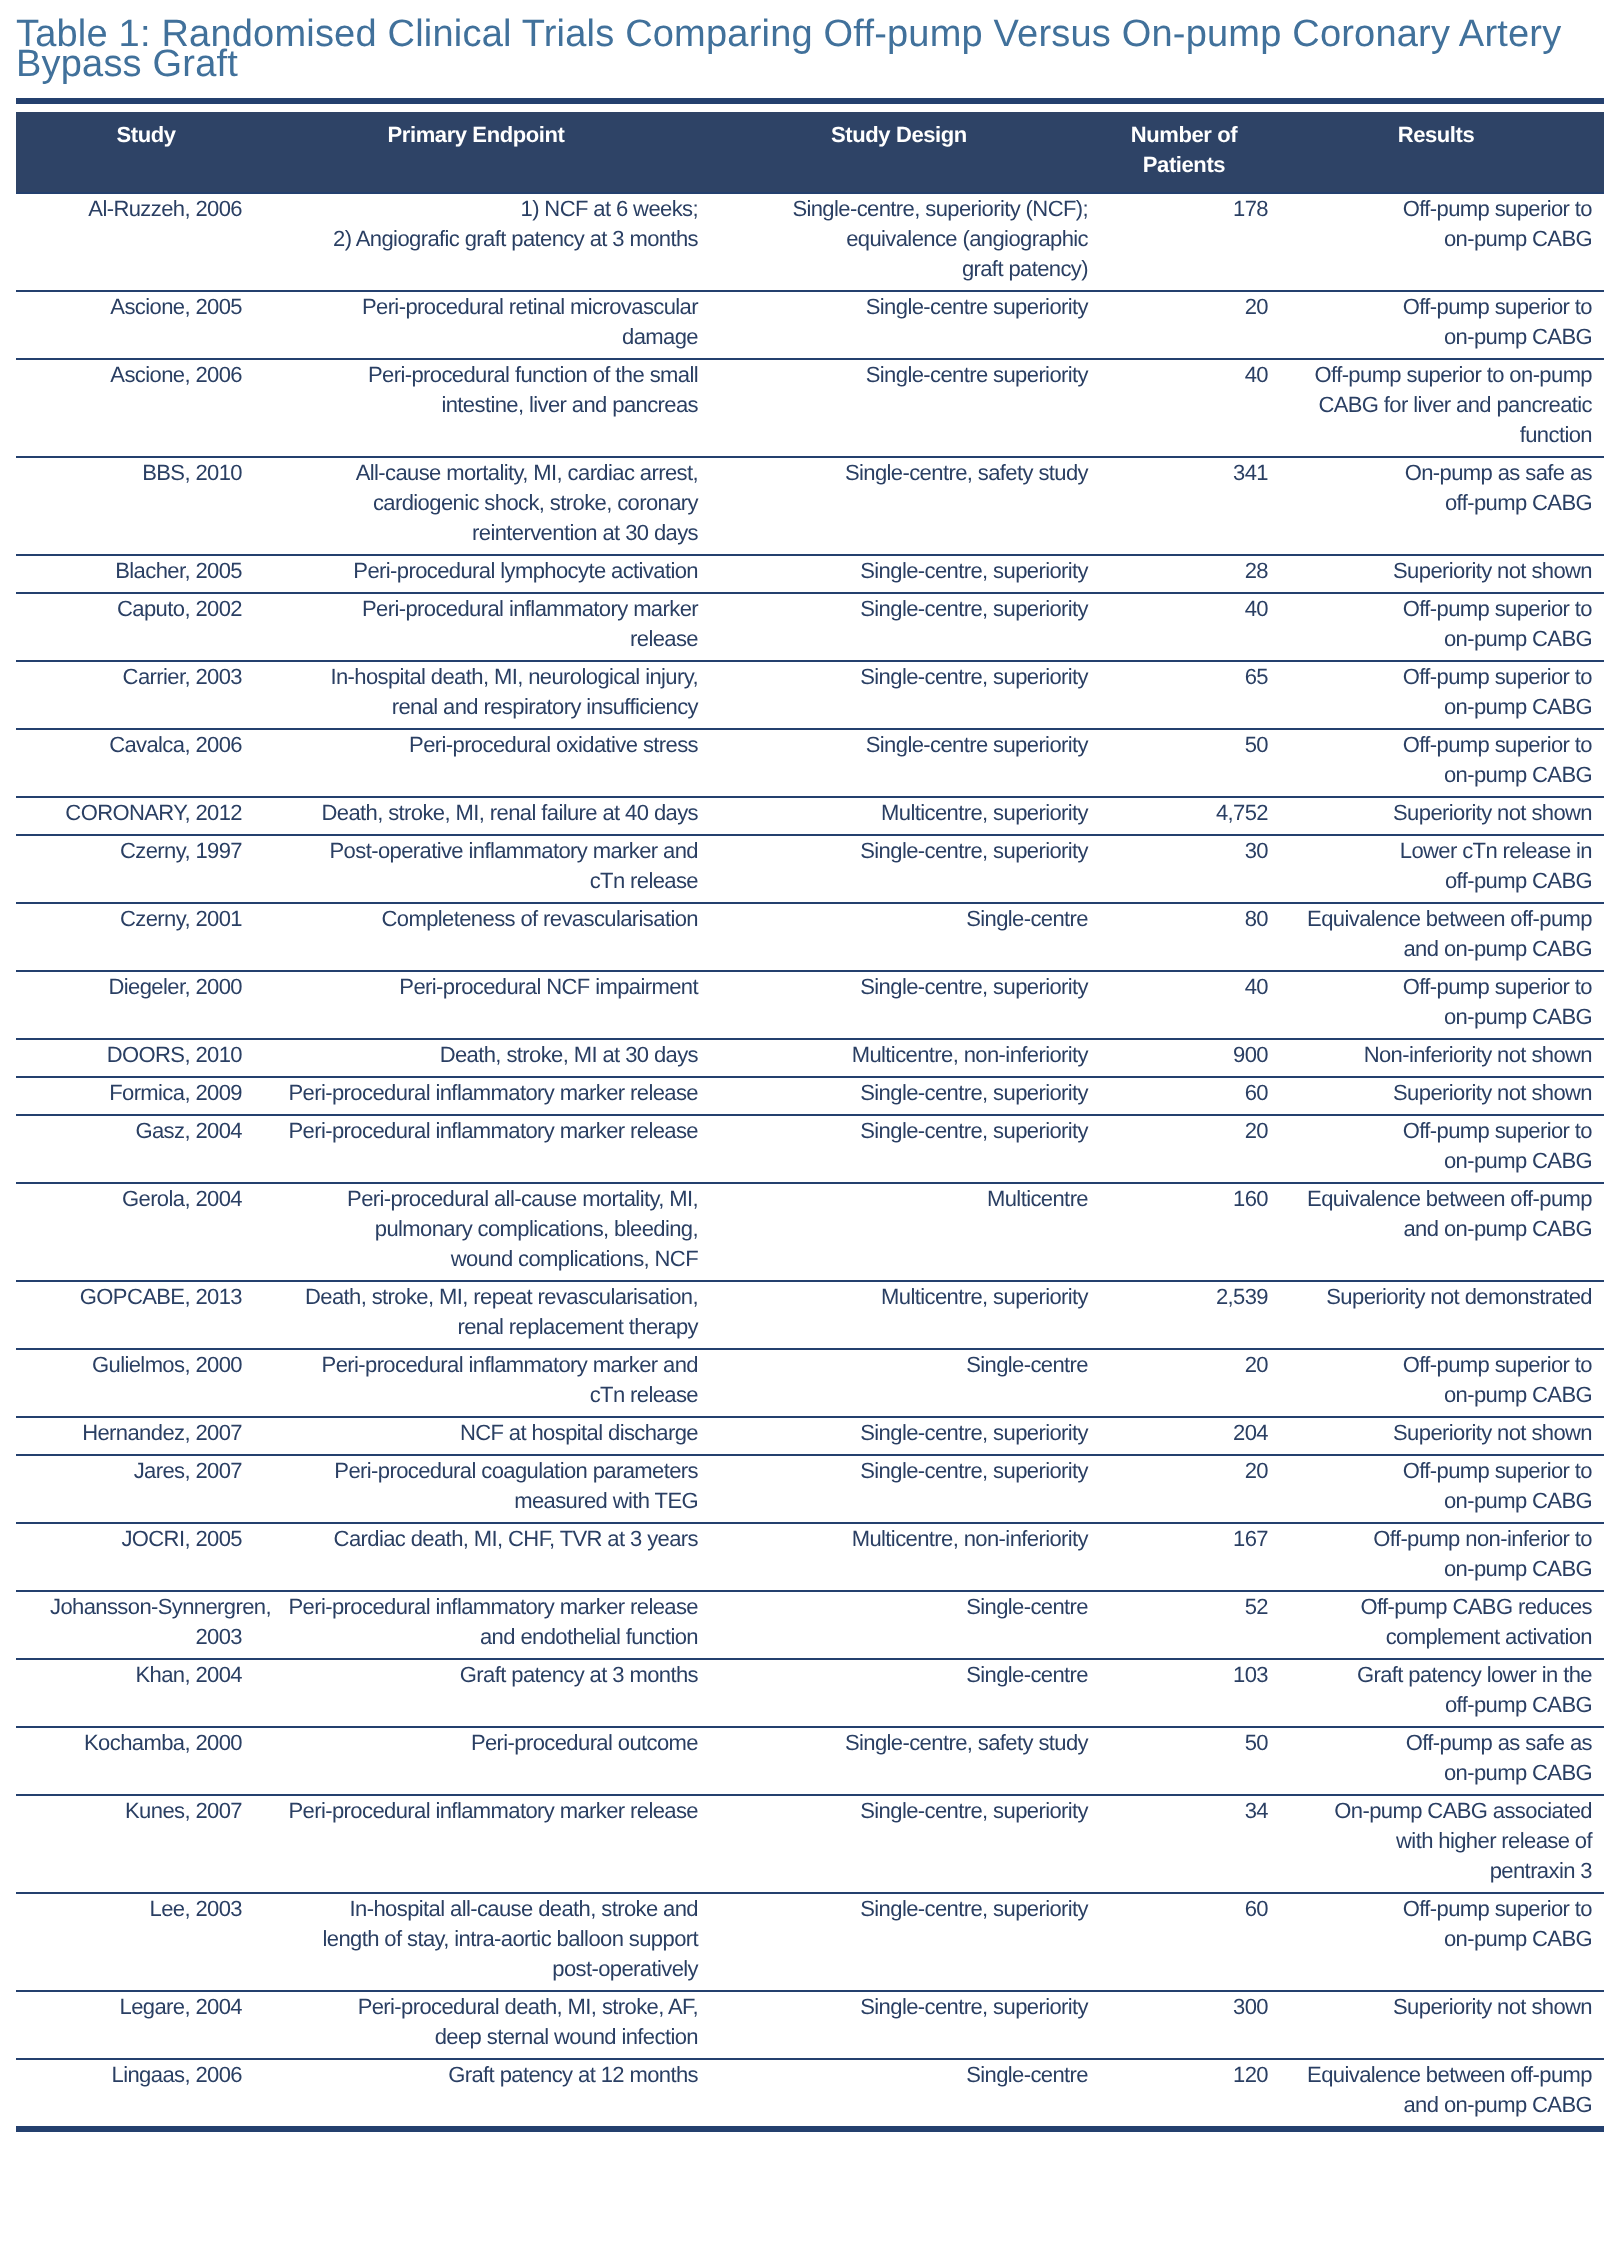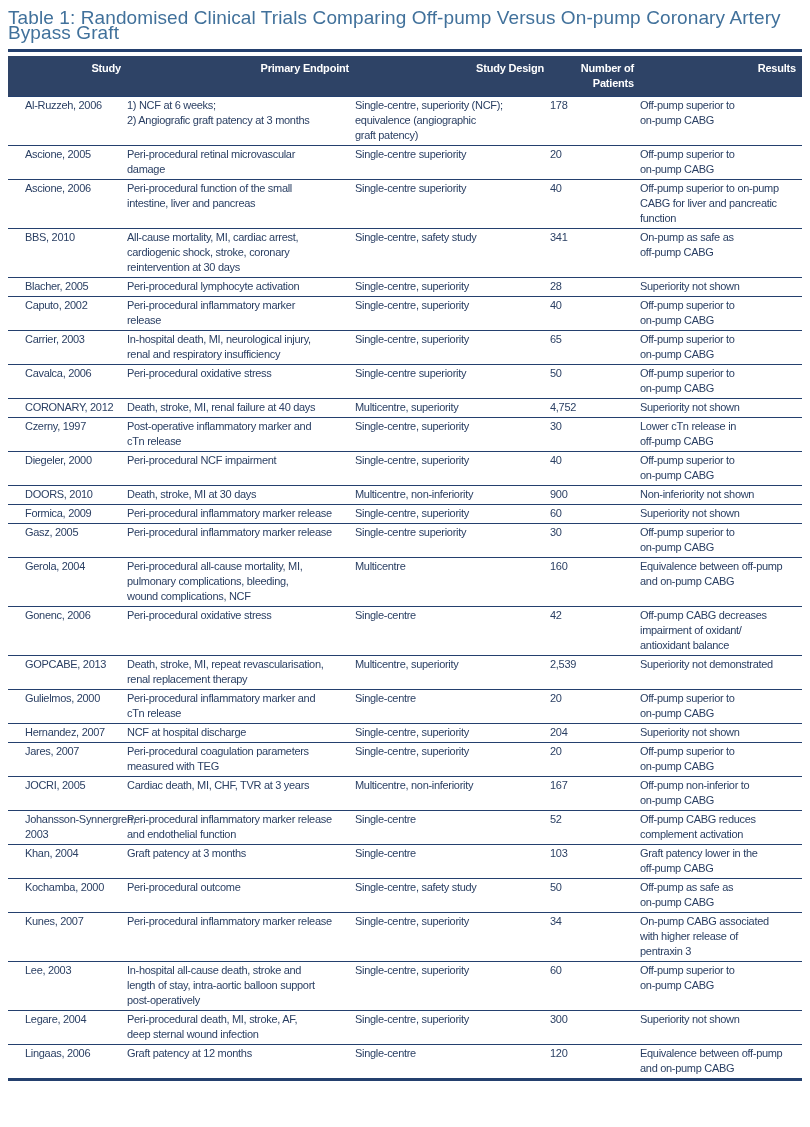--- a/index.html
+++ b/index.html
@@ -37,29 +37,29 @@
   col.c-study{width:119px;}
   col.c-endpoint{width:228px;}
   col.c-design{width:195px;}
   col.c-patients{width:90px;}
   col.c-results{width:162px;}
   thead th{
     background:var(--header-bg);
     color:#ffffff;
     font-size:11px;
     font-weight:bold;
-    text-align:right;
+    text-align:center;
     vertical-align:top;
     line-height:15px;
     padding:5px 6px 5px 0;
     white-space:pre;
     letter-spacing:-0.2px;
   }
   thead th:first-child{padding-left:17px;}
-  tbody tr{border-top:1px solid var(--rule);}
+  tbody tr{border-top:1px solid var(--rule);text-align:right;}
   tbody td{
     color:var(--body-text);
     font-size:11px;
     line-height:15px;
     vertical-align:top;
     padding:1px 6px 2px 0;
     white-space:pre;
     letter-spacing:-0.3px;
   }
   tbody td:first-child{padding-left:17px;}
@@ -184,20 +184,28 @@
     <tr>
       <td>Czerny, 1997</td>
       <td>Post-operative inflammatory marker and
 cTn release</td>
       <td>Single-centre, superiority</td>
       <td>30</td>
       <td>Lower cTn release in
 off-pump CABG</td>
     </tr>
 
+    <tr>
+      <td>Czerny, 2001</td>
+      <td>Completeness of revascularisation</td>
+      <td>Single-centre</td>
+      <td>80</td>
+      <td>Equivalence between off-pump
+and on-pump CABG</td>
+    </tr>
 
     <tr>
       <td>Diegeler, 2000</td>
       <td>Peri-procedural NCF impairment</td>
       <td>Single-centre, superiority</td>
       <td>40</td>
       <td>Off-pump superior to
 on-pump CABG</td>
     </tr>
 
@@ -210,50 +218,41 @@
     </tr>
 
     <tr>
       <td>Formica, 2009</td>
       <td>Peri-procedural inflammatory marker release</td>
       <td>Single-centre, superiority</td>
       <td>60</td>
       <td>Superiority not shown</td>
     </tr>
 
-
-    <tr>
-      <td>Gasz, 2005</td>
+    <tr>
+      <td>Gasz, 2004</td>
       <td>Peri-procedural inflammatory marker release</td>
-      <td>Single-centre superiority</td>
-      <td>30</td>
-      <td>Off-pump superior to
-on-pump CABG</td>
-    </tr>
+      <td>Single-centre, superiority</td>
+      <td>20</td>
+      <td>Off-pump superior to
+on-pump CABG</td>
+    </tr>
+
 
     <tr>
       <td>Gerola, 2004</td>
       <td>Peri-procedural all-cause mortality, MI,
 pulmonary complications, bleeding,
 wound complications, NCF</td>
       <td>Multicentre</td>
       <td>160</td>
       <td>Equivalence between off-pump
 and on-pump CABG</td>
     </tr>
 
-    <tr>
-      <td>Gonenc, 2006</td>
-      <td>Peri-procedural oxidative stress</td>
-      <td>Single-centre</td>
-      <td>42</td>
-      <td>Off-pump CABG decreases
-impairment of oxidant/
-antioxidant balance</td>
-    </tr>
 
     <tr>
       <td>GOPCABE, 2013</td>
       <td>Death, stroke, MI, repeat revascularisation,
 renal replacement therapy</td>
       <td>Multicentre, superiority</td>
       <td>2,539</td>
       <td>Superiority not demonstrated</td>
     </tr>
 

